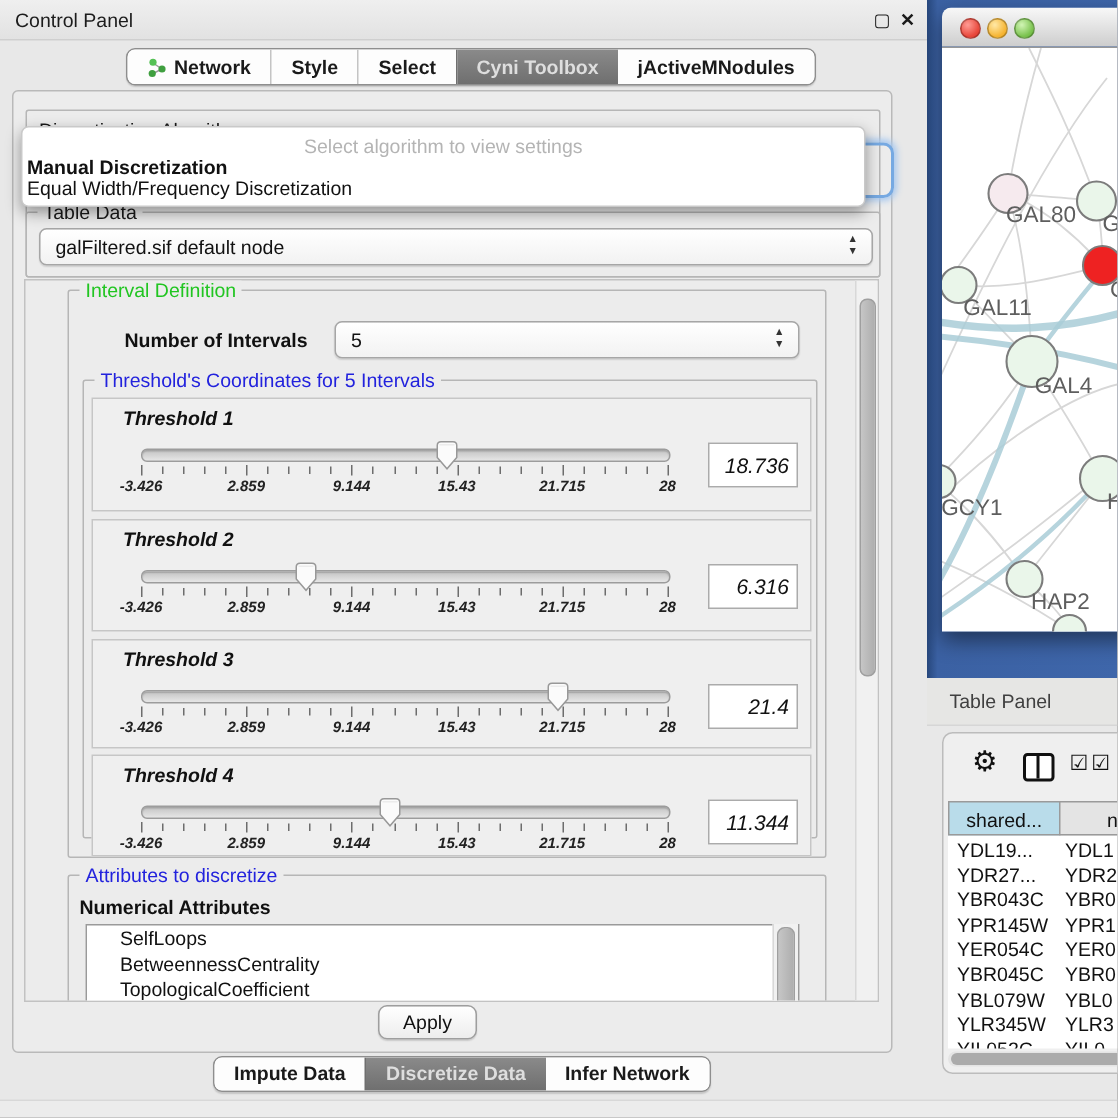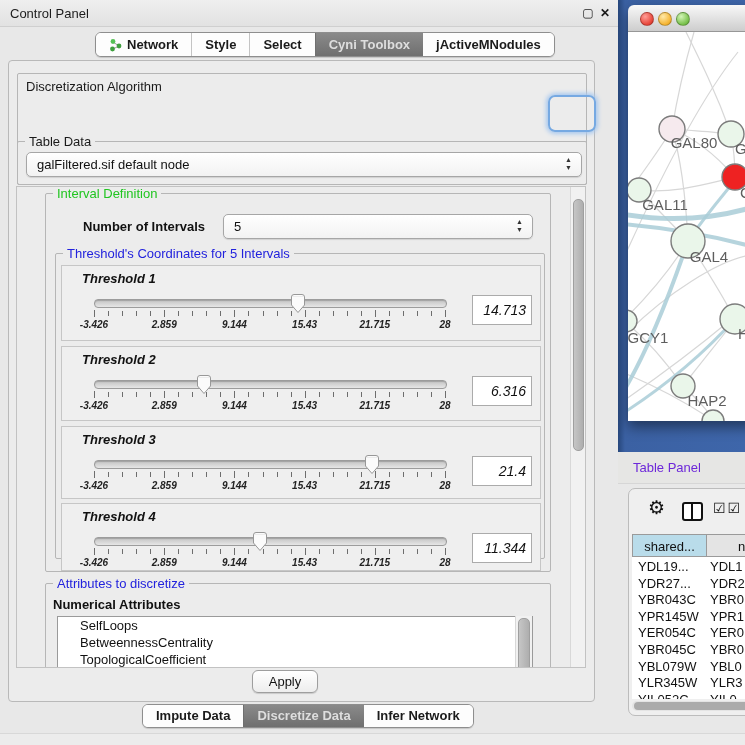--- a/index.html
+++ b/index.html
@@ -64,21 +64,21 @@
   #net-window{position:absolute;left:10px;top:5px;width:130px;height:416px;border-radius:6px 0 0 0;
               box-shadow:0 6px 14px rgba(0,0,0,.45);}
   #net-titlebar{position:absolute;left:0;top:0;width:130px;height:26px;border-radius:6px 0 0 0;
                 background:linear-gradient(#f8f8f8,#cdcdcd);border-bottom:1px solid #979797;}
   .tl{position:absolute;top:7px;width:12px;height:12px;border-radius:50%;border:1px solid rgba(0,0,0,.25);}
   #tl-red{left:12px;background:radial-gradient(circle at 35% 30%,#ff9d96,#e74438 70%);}
   #tl-yellow{left:30px;background:radial-gradient(circle at 35% 30%,#ffe9a8,#f5b32f 70%);}
   #tl-green{left:48px;background:radial-gradient(circle at 35% 30%,#d2f5b6,#77c04a 70%);}
   #net-canvas{position:absolute;left:0;top:27px;width:130px;height:389px;background:#fff;}
   #table-panel-bar{left:618px;top:452px;width:127px;height:31px;background:#e6e6e4;border-bottom:1px solid #d6d6d6;}
-  #tp-title{left:15px;top:8px;font-size:13px;color:#6d28d9;}
+  #tp-title{left:15px;top:8px;font-size:13px;color:#404040;}
   #tp-card{left:628px;top:488px;width:140px;height:226px;background:#efefef;border:1px solid #bcbcbc;border-radius:7px 0 0 7px;}
   .tp-icon{position:absolute;color:#111;}
   #cols-icon{left:53px;top:13px;width:17px;height:15px;border:2px solid #111;border-radius:3px;background:#fff;}
   #cols-icon:before{content:"";position:absolute;left:7px;top:0;width:2px;height:15px;background:#111;}
   #tp-table{position:absolute;left:3px;top:45px;width:137px;height:165px;background:#fff;overflow:hidden;}
   .hdr-cell{position:absolute;top:0;height:23px;font-size:13px;color:#111;line-height:23px;border:1px solid #9a9a9a;box-sizing:border-box;}
   .tp-row{position:absolute;left:0;width:200px;height:16.6px;font-size:13px;color:#111;}
   .tp-c1{position:absolute;left:6px;top:0;line-height:16.6px;}
   .tp-c2{position:absolute;left:78px;top:0;line-height:16.6px;}
   #tp-hscroll{position:absolute;left:3px;top:212px;width:134px;height:10px;background:#e4e4e4;border-radius:5px;}
@@ -89,21 +89,21 @@
 <body>
 
 <div id="root" class="nosel">
 
   <div class="abs" id="titlebar">
     <span class="abs" id="win-title">Control Panel</span>
     <span class="abs titlebar-icon" style="left:581px;font-weight:normal;">▢</span>
     <span class="abs titlebar-icon" style="left:598px;">✕</span>
   </div>
 
-  <div class="abs seg-bar" style="left:84px;top:32px;height:23px;margin-left:11px;">
+  <div class="abs seg-bar" style="left:84px;top:32px;height:23px;">
     <div class="seg">
       <svg width="13" height="14">
         <line x1="4" y1="4" x2="10" y2="8" stroke="#9a9a9a"></line>
           <line x1="4" y1="11" x2="10" y2="8" stroke="#9a9a9a"></line>
         <circle cx="4" cy="3.5" r="2.4" fill="#55c155"></circle>
           <circle cx="3.5" cy="11" r="2.4" fill="#3f9f3f"></circle>
           <circle cx="10" cy="8" r="2.4" fill="#3f9f3f"></circle>
       </svg>
       <span>Network</span>
     </div>
@@ -134,20 +134,25 @@
         <span class="stepper">
             <div>▲</div>
             <div>▼</div>
           </span>
       </div>
     </div>
   </div>
 
   <div class="abs" id="focus-ring"></div>
 
+  <div class="abs" id="popup">
+    <div class="abs" id="popup-placeholder">Select algorithm to view settings</div>
+    <div class="abs popup-opt" style="top:20px;font-weight:bold;">Manual Discretization</div>
+    <div class="abs popup-opt" style="top:34px;">Equal Width/Frequency Discretization</div>
+  </div>
 
   <div class="abs" id="sc">
 
     <div class="abs group" style="left:28px;top:6px;width:504px;height:377px;">
       <span class="group-title gt-green">Interval Definition</span>
     </div>
     <span class="abs" style="left:66px;top:32px;font-size:13px;font-weight:bold;color:#111;">Number of Intervals</span>
     <div class="abs combo" style="left:206px;top:27px;width:308px;height:23px;">
       <span class="val">5</span>
       <span class="stepper">
@@ -193,21 +198,21 @@
           <div class="tick" style="left:340.9px;top:45px;height:5px;"></div>
           <div class="tick" style="left:354.9px;top:45px;height:5px;"></div>
           <div class="tick" style="left:369.0px;top:45px;height:5px;"></div>
           <div class="tick" style="left:383.0px;top:44px;height:7px;"></div>
           <div class="tick-label" style="left:32.0px;">-3.426</div>
           <div class="tick-label" style="left:102.2px;">2.859</div>
           <div class="tick-label" style="left:172.4px;">9.144</div>
           <div class="tick-label" style="left:242.6px;">15.43</div>
           <div class="tick-label" style="left:312.8px;">21.715</div>
           <div class="tick-label" style="left:383.0px;">28</div>
-          <div class="th-value">14.713</div>
+          <div class="th-value">18.736</div>
         </div>
         <div class="th-panel" style="top:159px;height:73px;">
           <div class="th-label">Threshold 2</div>
           <div class="th-track">
             <div class="th-thumb" style="left:99.8px;"><svg width="18" height="21">
                 <path d="M2.5,4 Q2.5,1.5 5,1.5 L13,1.5 Q15.5,1.5 15.5,4 L15.5,12 L9,19.5 L2.5,12 Z" fill="#fbfbfb" stroke="#989898"></path>
                 <path d="M4,3.5 L14,3.5" stroke="#ececec"></path>
               </svg></div>
           </div>
           <div class="tick" style="left:32.0px;top:44px;height:7px;"></div>

